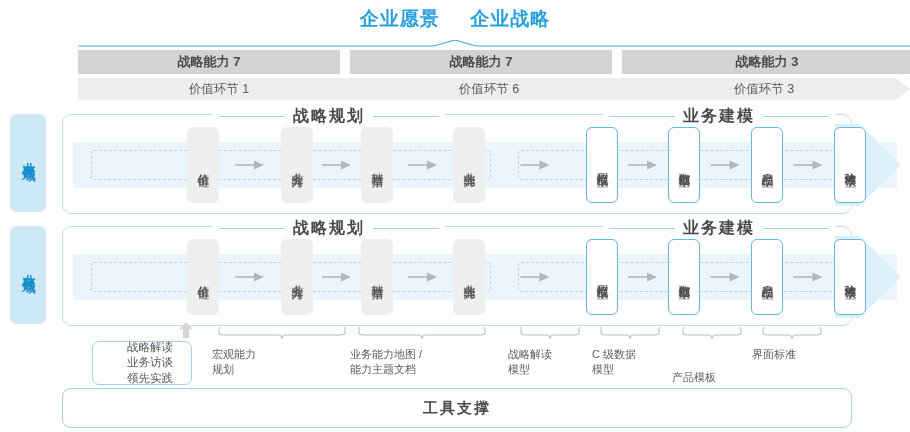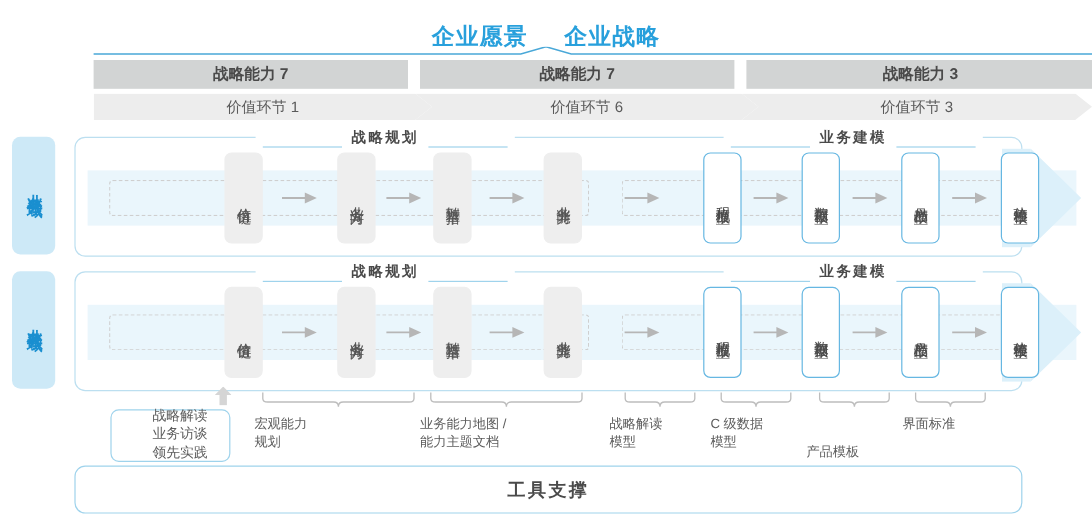--- a/index.html
+++ b/index.html
@@ -13,21 +13,20 @@
 
   
   .vision-wrap {
     position: absolute; top: 6px; left: 0; width: 910px;
     text-align: center;
   }
   .vision-title {
     display: inline-block;
     font-size: 19px; font-weight: bold; color: #28a0dc;
     letter-spacing: 1px;
-    margin-top: 12px;
   }
   .vision-title + .vision-title { margin-left: 26px; }
 
   
   .top-divider { position: absolute; top: 38px; left: 0; width: 910px; height: 12px; }
 
   
   .cap-row { position: absolute; top: 50px; left: 78px; width: 832px; height: 24px; }
   .cap-cell {
     position: absolute; top: 0; height: 24px;
@@ -82,23 +81,23 @@
 
   
   .dash-seg {
     position: absolute; height: 30px;
     border: 1.4px dashed #cfcfcf; border-radius: 3px;
     background: transparent;
   }
 
   
   .sec-title {
-    position: absolute; display: flex; align-items: flex-end; gap: 8px;
+    position: absolute; display: flex; align-items: center; gap: 8px;
     background: #ffffff; padding: 0 6px;
-    font-size: 12px; font-weight: bold; color: #4a4a4a; letter-spacing: 2px;
+    font-size: 16px; font-weight: bold; color: #4a4a4a; letter-spacing: 2px;
   }
   .sec-line { display: block; height: 1.4px; background: #9fd3ec; }
 
   
   .pbox {
     position: absolute; width: 32px; height: 76px;
     border-radius: 6px;
     display: flex; align-items: center; justify-content: center;
     font-size: 12px; line-height: 1.08; color: #555;
     writing-mode: vertical-rl; letter-spacing: 1px;

